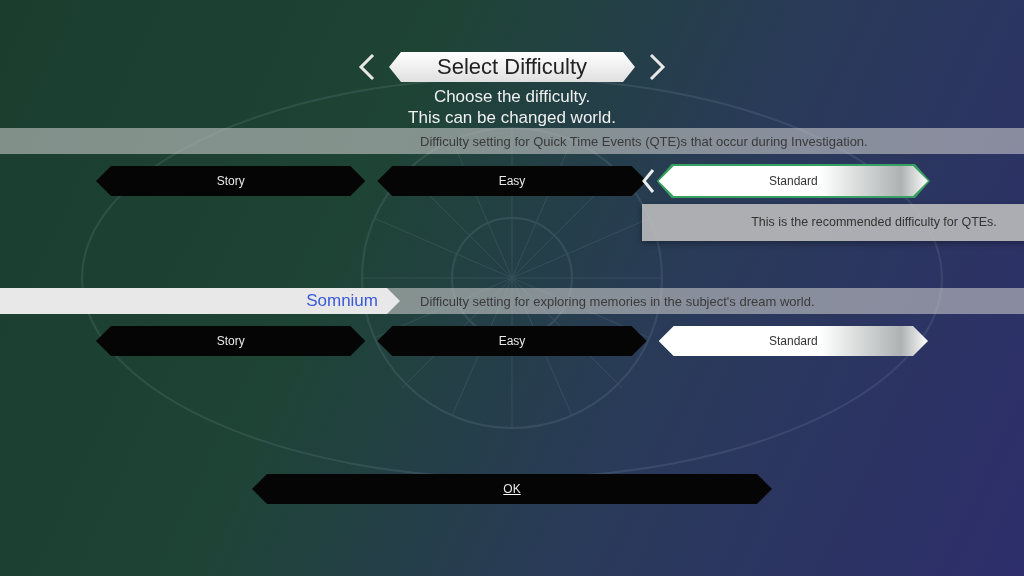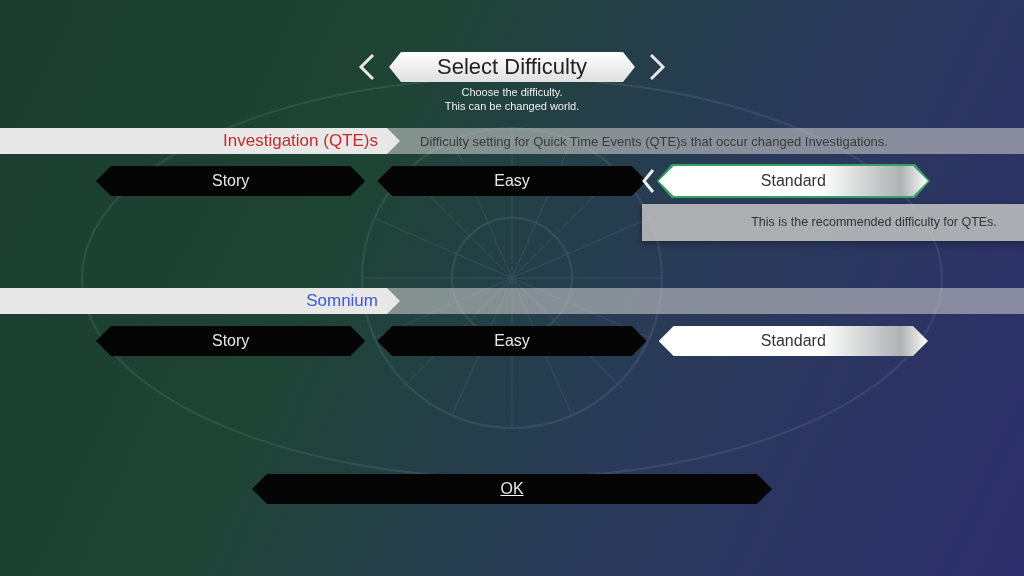--- a/index.html
+++ b/index.html
@@ -45,21 +45,21 @@
     font-weight: 400;
     padding: 2px 48px;
     clip-path: polygon(12px 0, calc(100% - 12px) 0, 100% 50%, calc(100% - 12px) 100%, 12px 100%, 0 50%);
   }
 
   .subtitle {
     position: absolute;
     top: 86px;
     width: 100%;
     text-align: center;
-    font-size: 11px;
+    font-size: 17px;
     line-height: 1.25;
     color: #f0f0f0;
   }
 
   
   .section-bar {
     position: absolute;
     left: 0;
     width: 100%;
     height: 26px;
@@ -100,21 +100,21 @@
   }
   .option-row.qte { top: 166px; }
   .option-row.som { top: 326px; }
 
   .hex-btn {
     flex: 1;
     height: 30px;
     display: flex;
     align-items: center;
     justify-content: center;
-    font-size: 16px;
+    font-size: 12px;
     clip-path: polygon(15px 0, calc(100% - 15px) 0, 100% 50%, calc(100% - 15px) 100%, 15px 100%, 0 50%);
     position: relative;
   }
   .hex-btn.dark {
     background: #050505;
     color: #e8e8e8;
   }
   .hex-btn.light {
     background: linear-gradient(90deg, #fff 0%, #fff 60%, #aeb2b2 90%, #fff 100%);
     color: #333;
@@ -214,22 +214,21 @@
       </svg>
   </div>
 </div>
 
 <div class="subtitle">
   <span>Choose the difficulty.</span><br>
   <span>This can be changed world.</span>
 </div>
 
 <div class="section-bar qte">
-  <div class="section-label-hex">Investigation (QTE)s</div>
-  <div class="section-desc">Difficulty setting for Quick Time Events (QTE)s that occur changed Investigations.</div>
+  <div class="section-desc">Difficulty setting for Quick Time Events (QTE)s that occur during Investigation.</div>
 </div>
 
 <div class="option-row qte">
   <div class="hex-btn dark">Story</div>
   <div class="hex-btn dark">Easy</div>
   <div class="focused-wrap">
     <div class="focus-arrow-left">
       <svg viewBox="0 0 18 30">
           <polyline points="14,4 5,15 14,26"></polyline>
         </svg>
@@ -238,20 +237,21 @@
     <div class="hex-btn selected">Standard</div>
   </div>
 </div>
 
 <div class="tooltip">
   <span>This is the recommended difficulty for QTEs.</span><br>
 </div>
 
 <div class="section-bar som">
   <div class="section-label-hex">Somnium</div>
+  <div class="section-desc">Difficulty setting for exploring memories in the subject's dream world.</div>
 </div>
 
 <div class="option-row som">
   <div class="hex-btn dark">Story</div>
   <div class="hex-btn dark">Easy</div>
   <div class="hex-btn light">Standard</div>
 </div>
 
 <div class="ok-wrap">
   <div class="hex-btn dark">OK</div>

